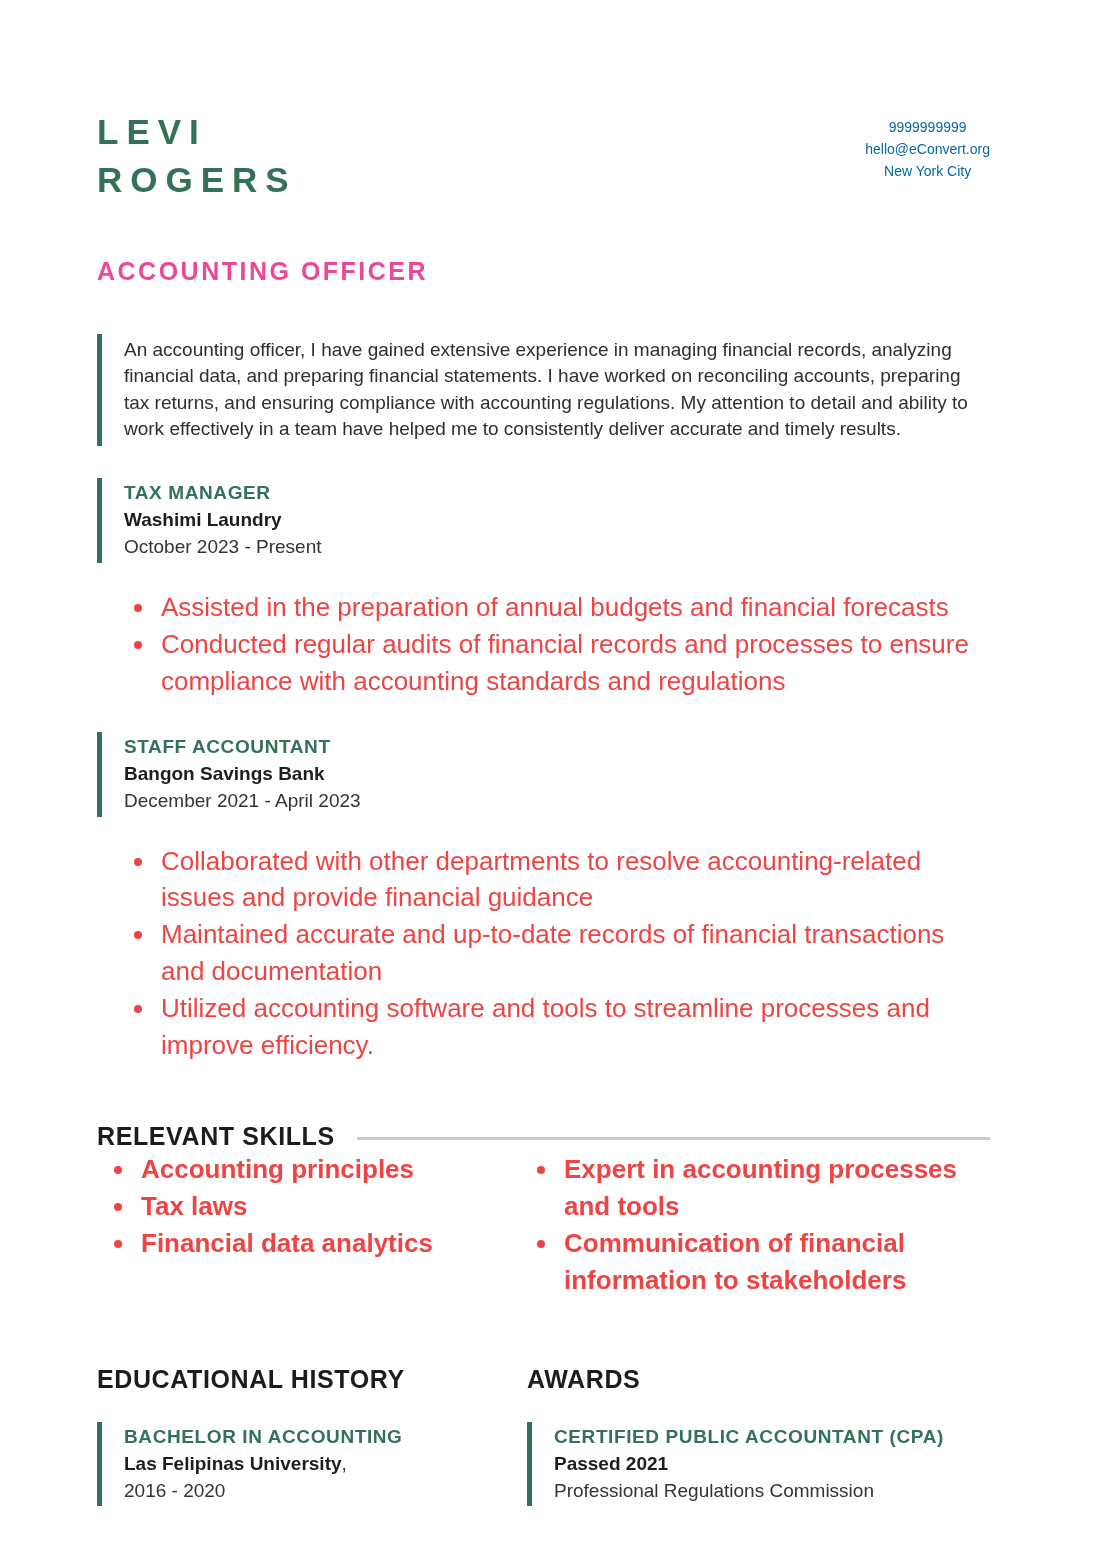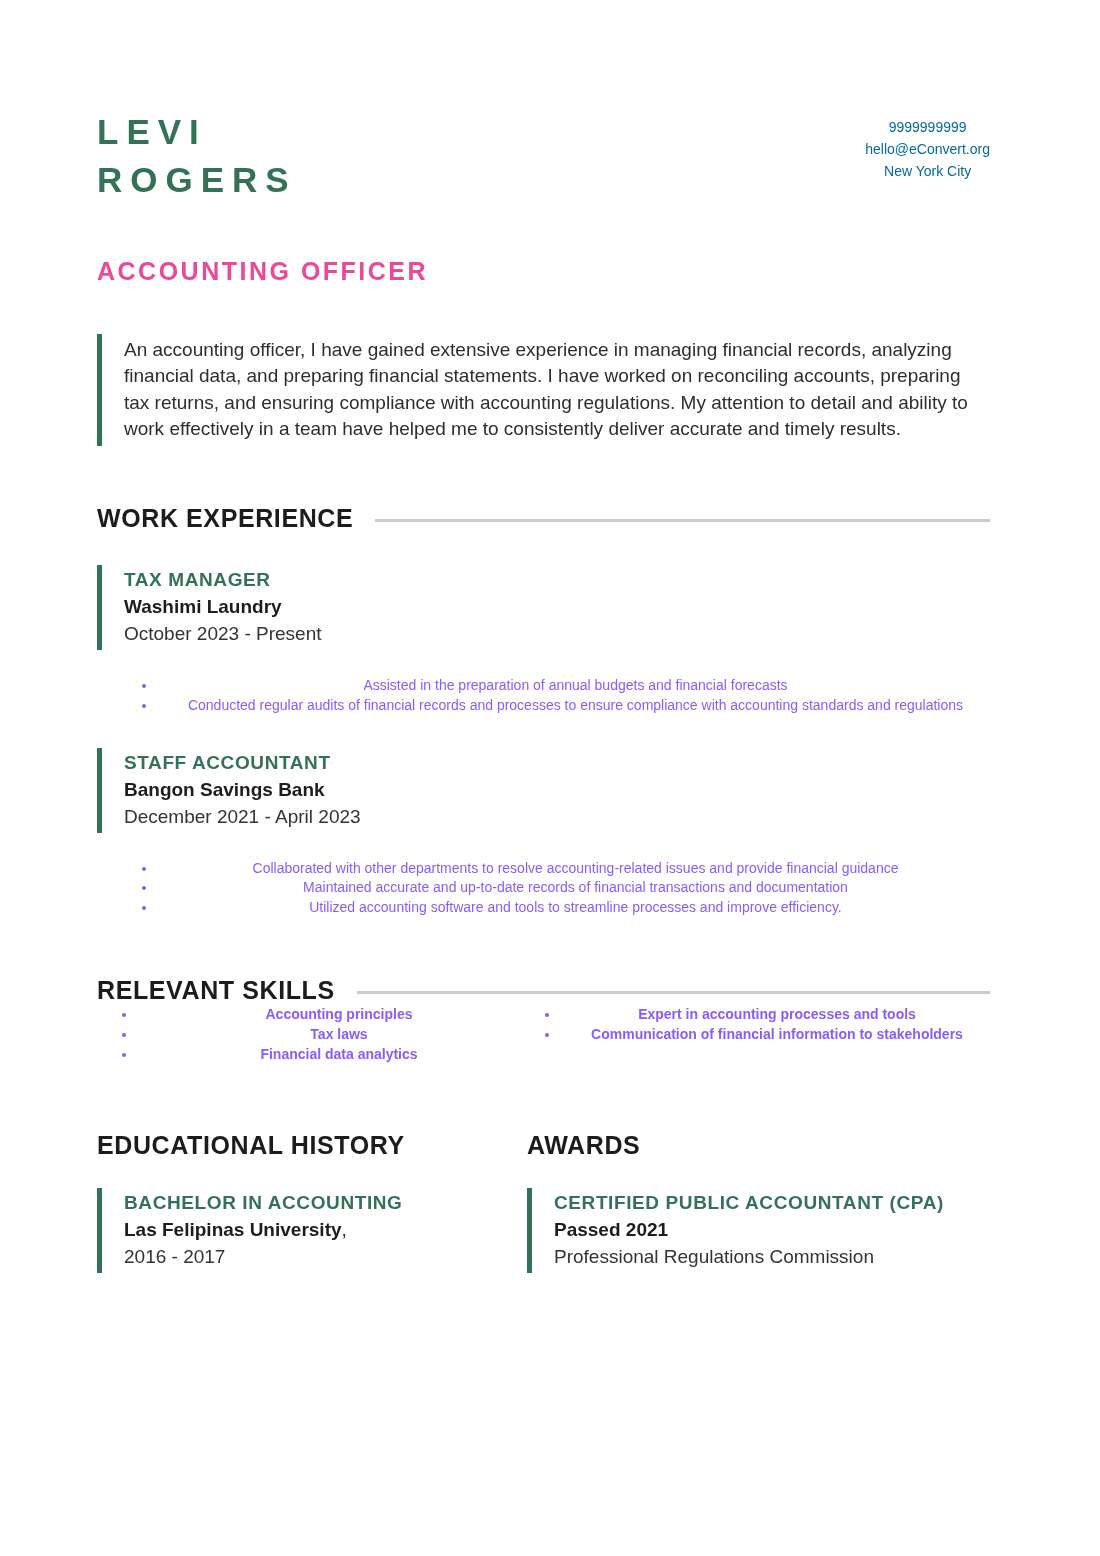--- a/index.html
+++ b/index.html
@@ -92,24 +92,23 @@
   }
   .entry .entry-dates {
     font-size: 19px;
     color: #333333;
     line-height: 1.42;
   }
   
   ul.bullets {
     margin-top: 26px;
     padding-left: 60px;
-    font-size: 14px;
-    line-height: 1.42;
-    color: #8b5cf6;
-    text-align: center;
+    font-size: 26px;
+    line-height: 1.42;
+    color: #ef4444;
   }
   ul.bullets li { padding-left: 4px; }
   
   .skills-cols {
     display: flex;
     font-weight: bold;
   }
   .skills-cols ul.bullets { margin-top: 0; }
   .skills-col-left { width: 440px; }
   .skills-col-left ul.bullets { padding-left: 40px; }
@@ -146,24 +145,20 @@
       <div>9999999999</div>
       <div>hello@eConvert.org</div>
       <div>New York City</div>
     </div>
   </div>
 
   <div class="job-title">ACCOUNTING OFFICER</div>
 
   <div class="summary">An accounting officer, I have gained extensive experience in managing financial records, analyzing financial data, and preparing financial statements. I have worked on reconciling accounts, preparing tax returns, and ensuring compliance with accounting regulations. My attention to detail and ability to work effectively in a team have helped me to consistently deliver accurate and timely results.</div>
 
-  <div class="section-head">
-    <h2>WORK EXPERIENCE</h2>
-    <div class="rule"></div>
-  </div>
 
   <div class="entry">
     <div class="entry-title">TAX MANAGER</div>
     <div class="entry-sub">Washimi Laundry</div>
     <div class="entry-dates">October 2023 - Present</div>
   </div>
   <ul class="bullets">
     <li>Assisted in the preparation of annual budgets and financial forecasts</li>
     <li>Conducted regular audits of financial records and processes to ensure compliance with accounting standards and regulations</li>
   </ul>
@@ -199,21 +194,21 @@
       </ul>
     </div>
   </div>
 
   <div class="bottom-cols">
     <div class="bottom-col-left">
       <h2>EDUCATIONAL HISTORY</h2>
       <div class="entry">
         <div class="entry-title">BACHELOR IN ACCOUNTING</div>
         <div class="entry-sub"><span>Las Felipinas University</span><span class="school-suffix">,</span></div>
-        <div class="entry-dates">2016 - 2017</div>
+        <div class="entry-dates">2016 - 2020</div>
       </div>
     </div>
     <div class="bottom-col-right">
       <h2>AWARDS</h2>
       <div class="entry">
         <div class="entry-title">CERTIFIED PUBLIC ACCOUNTANT (CPA)</div>
         <div class="entry-sub">Passed 2021</div>
         <div class="entry-dates">Professional Regulations Commission</div>
       </div>
     </div>

